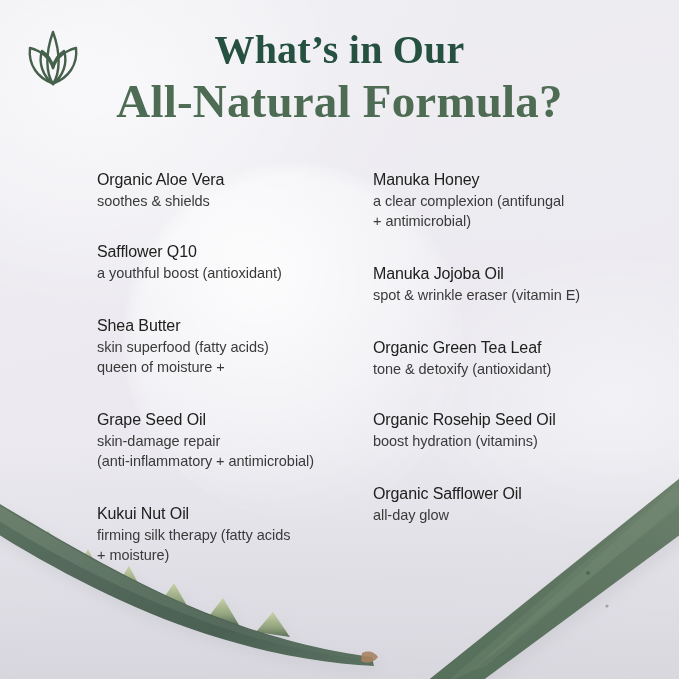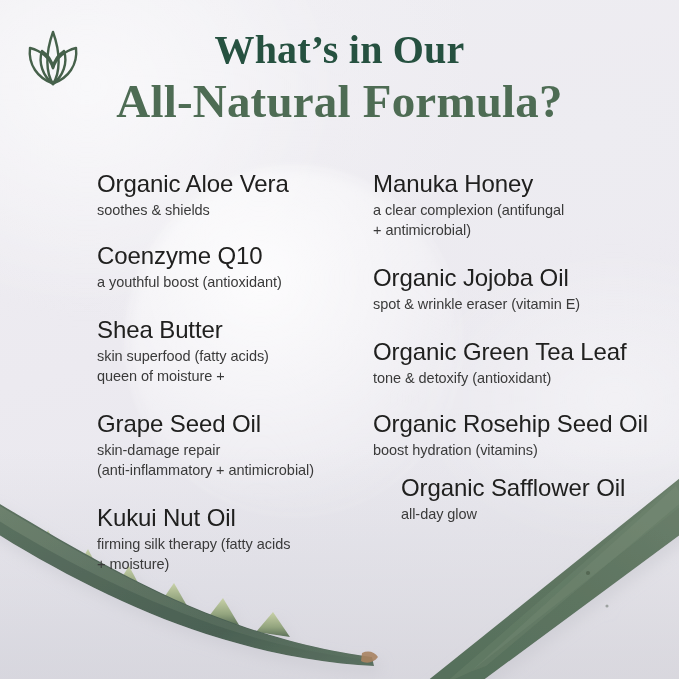--- a/index.html
+++ b/index.html
@@ -115,21 +115,21 @@
     position:absolute;
     top:0;
   }
   .col-left  { left:97px;  width:268px; }
   .col-right { left:373px; width:290px; }
 
   .item { position:absolute; }
 
   .item-name {
     font-family:"Liberation Sans", sans-serif;
-    font-size:24px;
+    font-size:16px;
     font-weight:400;
     color:#20201f;
     line-height:1.12;
     letter-spacing:-0.1px;
     white-space:nowrap;
   }
   .item-desc {
     font-family:"Liberation Sans", sans-serif;
     font-size:14.5px;
     font-weight:400;
@@ -251,21 +251,21 @@
 
   <div class="cols">
     <div class="col col-left" id="col-left">
         <div class="item" style="top: 171px;">
           <div class="item-name">Organic Aloe Vera</div>
           <div class="item-desc">
             <span class="l">soothes &amp; shields</span>
           </div>
         </div>
         <div class="item" style="top: 243px;">
-          <div class="item-name">Coenzyme Q10</div>
+          <div class="item-name">Safflower Q10</div>
           <div class="item-desc">
             <span class="l">a youthful boost (antioxidant)</span>
           </div>
         </div>
         <div class="item" style="top: 317px;">
           <div class="item-name">Shea Butter</div>
           <div class="item-desc">
             <span class="l">skin superfood (fatty acids)</span>
             <span class="l">queen of moisture +</span>
           </div>
@@ -287,38 +287,38 @@
       </div>
     <div class="col col-right" id="col-right">
         <div class="item" style="top: 171px;">
           <div class="item-name">Manuka Honey</div>
           <div class="item-desc">
             <span class="l">a clear complexion (antifungal</span>
             <span class="l">+ antimicrobial)</span>
           </div>
         </div>
         <div class="item" style="top: 265px;">
-          <div class="item-name">Organic Jojoba Oil</div>
+          <div class="item-name">Manuka Jojoba Oil</div>
           <div class="item-desc">
             <span class="l">spot &amp; wrinkle eraser (vitamin E)</span>
           </div>
         </div>
         <div class="item" style="top: 339px;">
           <div class="item-name">Organic Green Tea Leaf</div>
           <div class="item-desc">
             <span class="l">tone &amp; detoxify (antioxidant)</span>
           </div>
         </div>
         <div class="item" style="top: 411px;">
           <div class="item-name">Organic Rosehip Seed Oil</div>
           <div class="item-desc">
             <span class="l">boost hydration (vitamins)</span>
           </div>
         </div>
-        <div class="item" style="top: 475px; margin-left: 28px;">
+        <div class="item" style="top: 485px;">
           <div class="item-name">Organic Safflower Oil</div>
           <div class="item-desc">
             <span class="l">all-day glow</span>
           </div>
         </div>
       </div>
   </div>
 
 </div>
 

